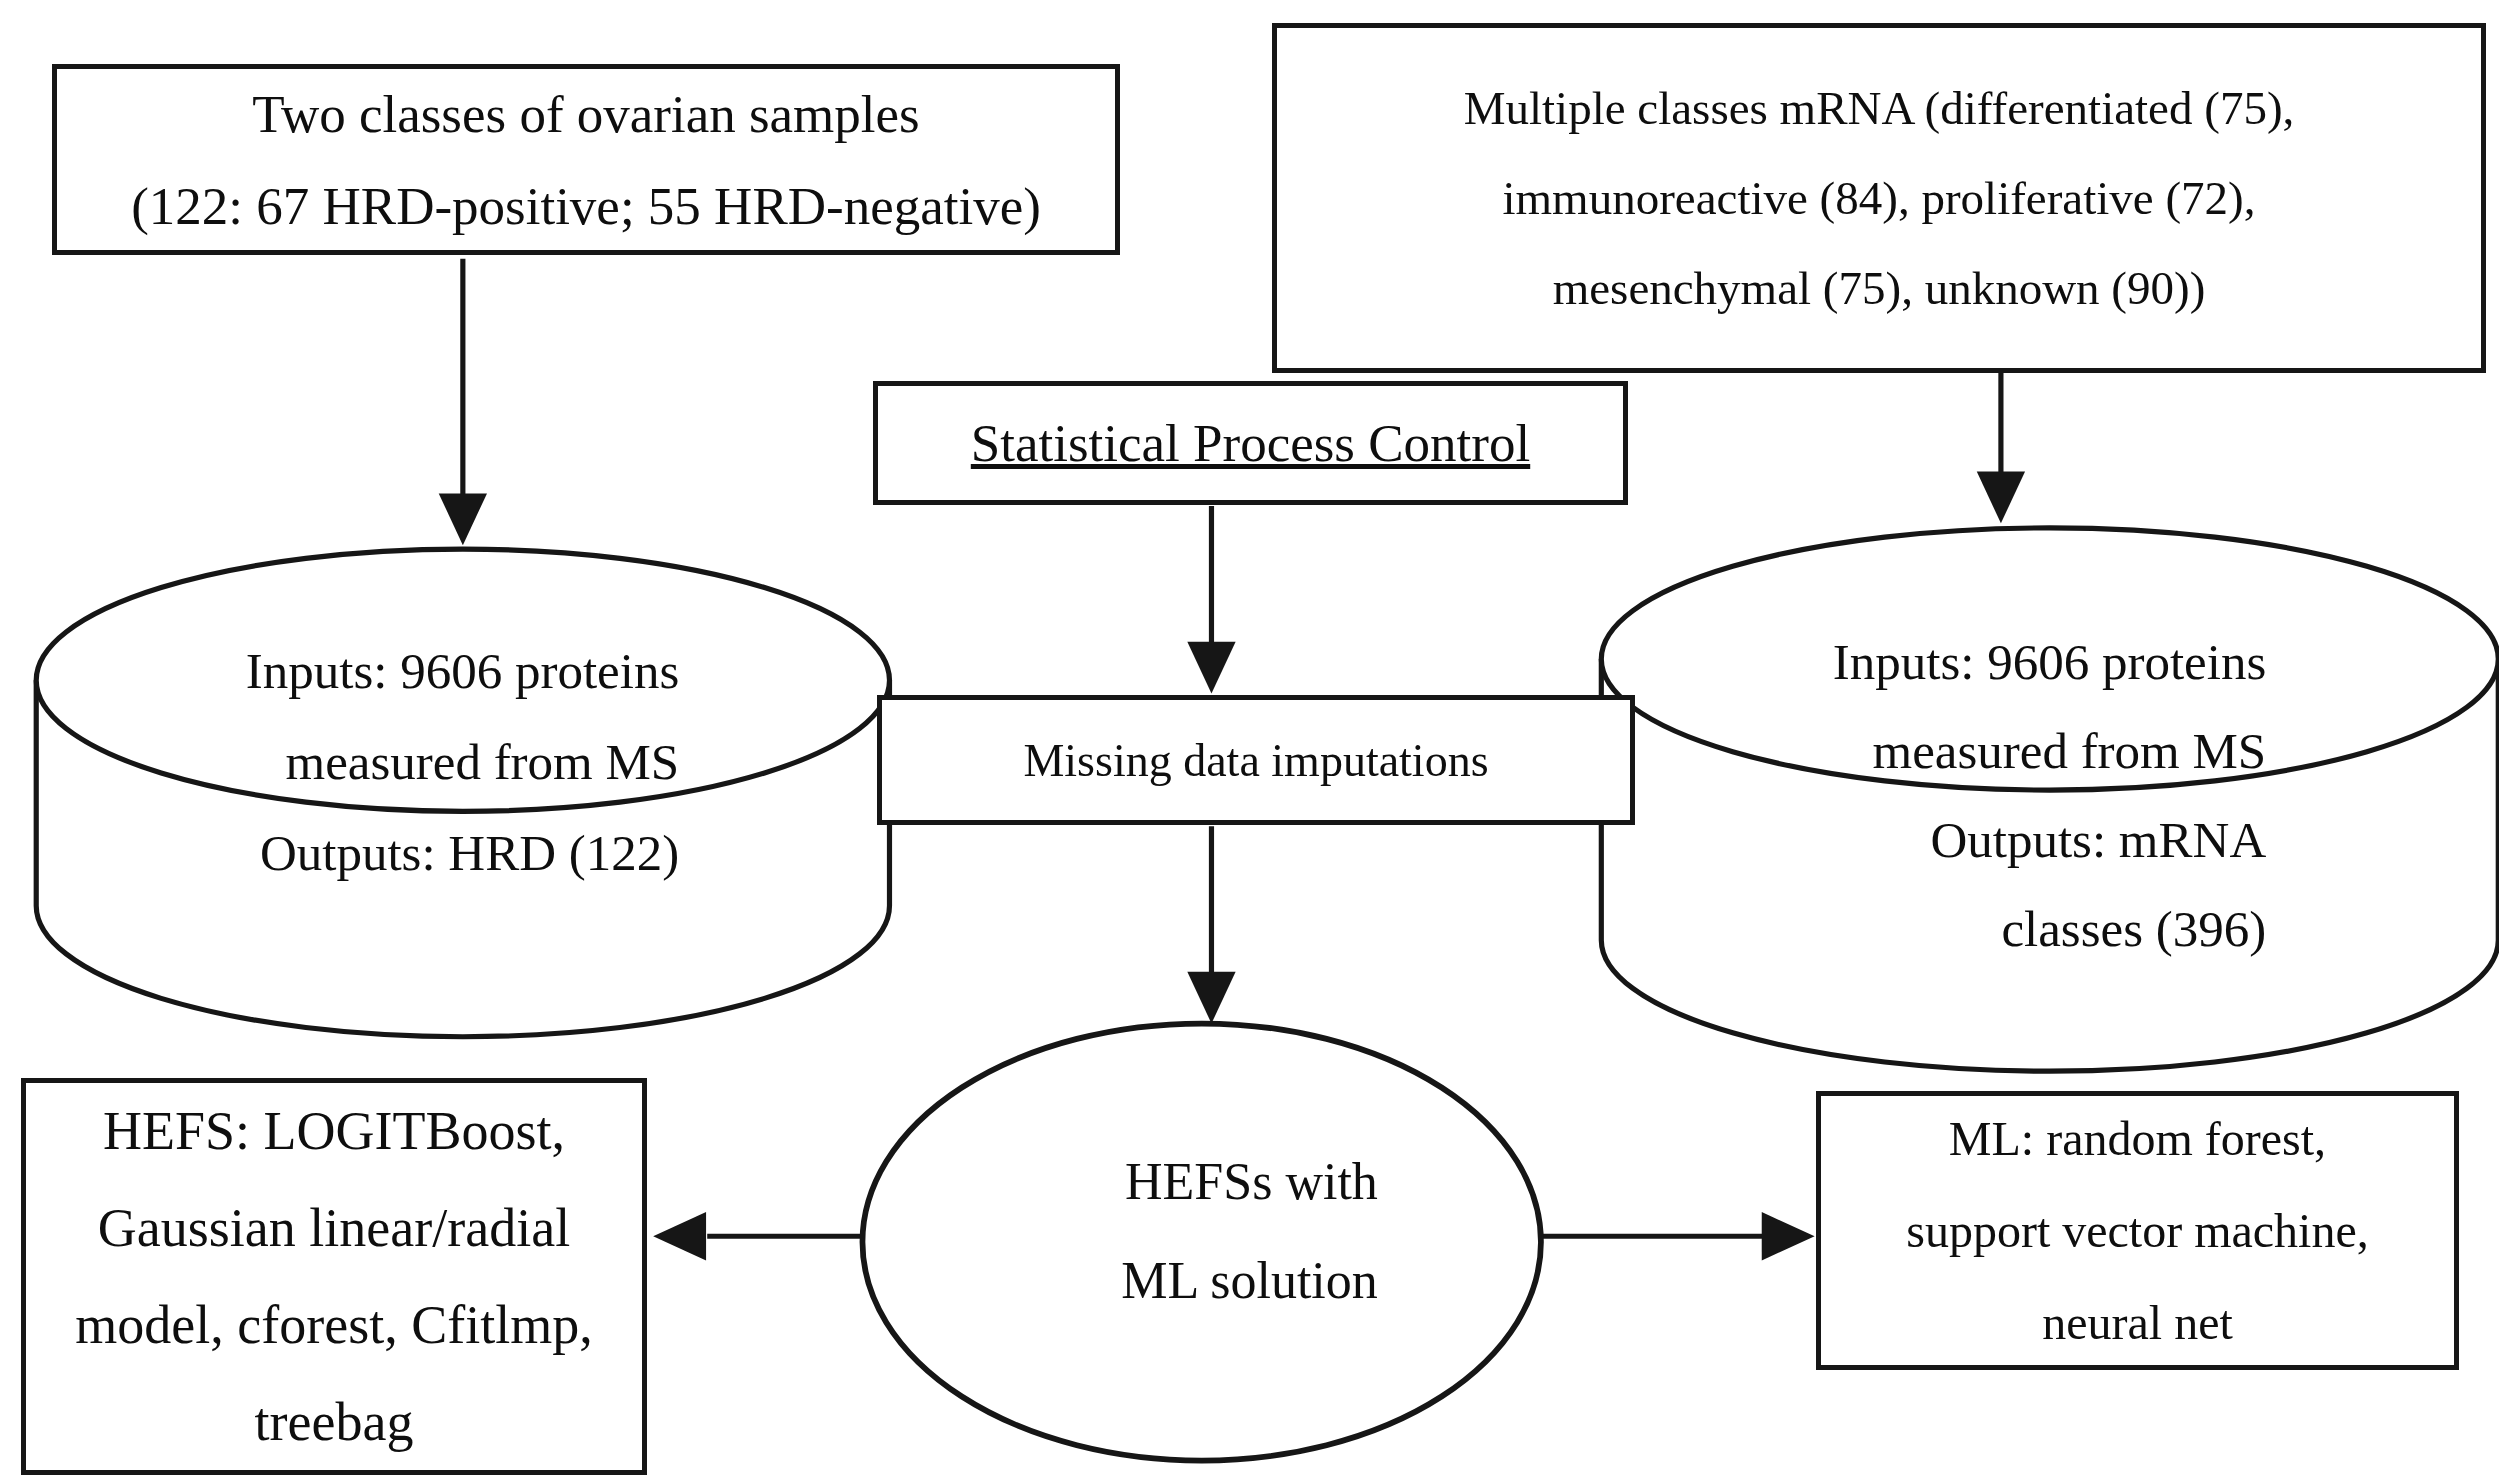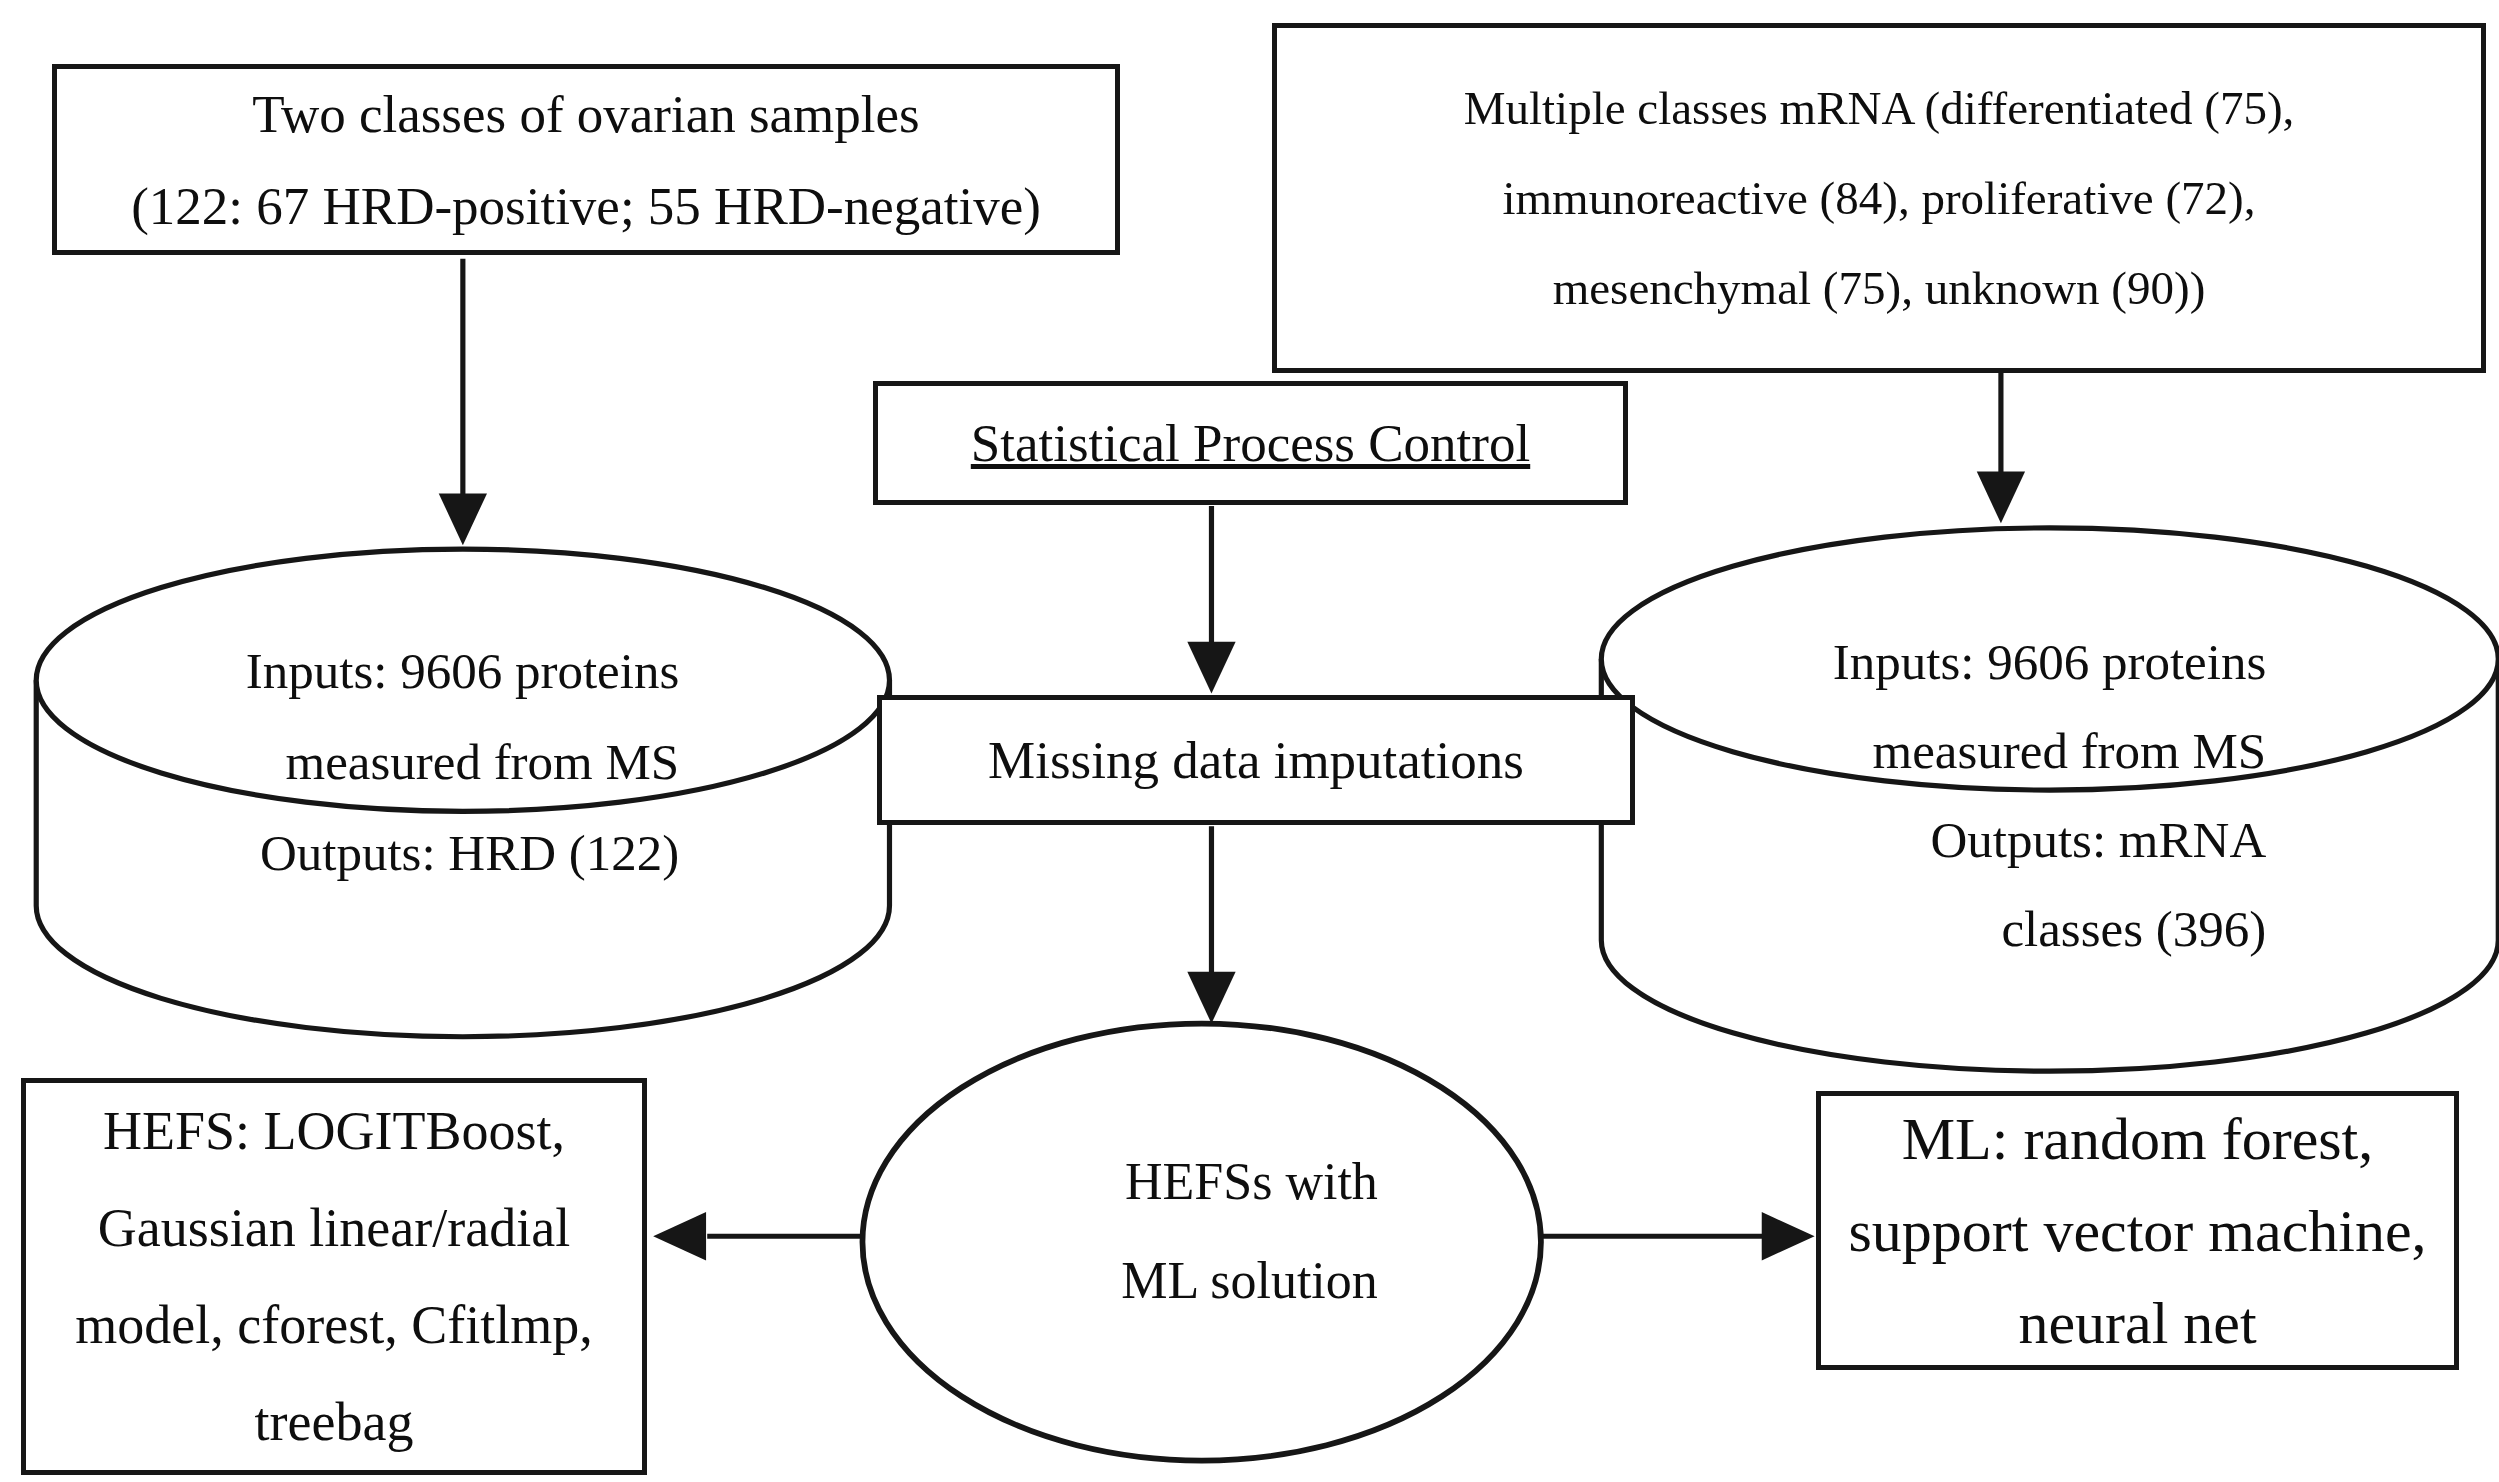--- a/index.html
+++ b/index.html
@@ -31,23 +31,23 @@
   .box {
     border: 5.7px solid #161616;
     background: #ffffff;
     box-sizing: border-box;
   }
   .shape-label { background: transparent; text-align: right; }
 
   .n-topleft   { left: 52px;   top: 64px;  width: 1068px; height: 191px; font-size: 53px; line-height: 92px; }
   .n-topright  { left: 1272px; top: 23px;   width: 1214px; height: 350px; font-size: 47px; line-height: 90px; }
   .n-spc       { left: 873px; top: 381px;  width: 755px; height: 124px; font-size: 53px; line-height: 63px; text-decoration: underline; }
-  .n-missing   { left: 877px; top: 695px; width: 758px; height: 130px; font-size: 53px; line-height: 63px; }
+  .n-missing   { left: 877px; top: 695px; width: 758px; height: 130px; font-size: 46px; line-height: 63px; }
   .n-botleft   { left: 21px;   top: 1078px; width: 626px; height: 397px; font-size: 54px; line-height: 97px; }
-  .n-botright  { left: 1816px; top: 1091px; width: 643px; height: 279px; font-size: 60px; line-height: 92px; }
+  .n-botright  { left: 1816px; top: 1091px; width: 643px; height: 279px; font-size: 48px; line-height: 92px; }
   .n-cylleft   { left: 89px;  top: 624px; width: 747px; height: 276px; font-size: 51px; line-height: 91px; }
   .n-cylright  { left: 1647px; top: 618px; width: 805px; height: 356px; font-size: 51px; line-height: 89px; }
   .n-ellipse   { left: 962px; top: 1110px; width: 575px; height: 241px; font-size: 52px; line-height: 99px; }
 
   svg .ink { stroke: #161616; fill: none; }
 </style>
 </head>
 <body>
 
 <div class="canvas">

